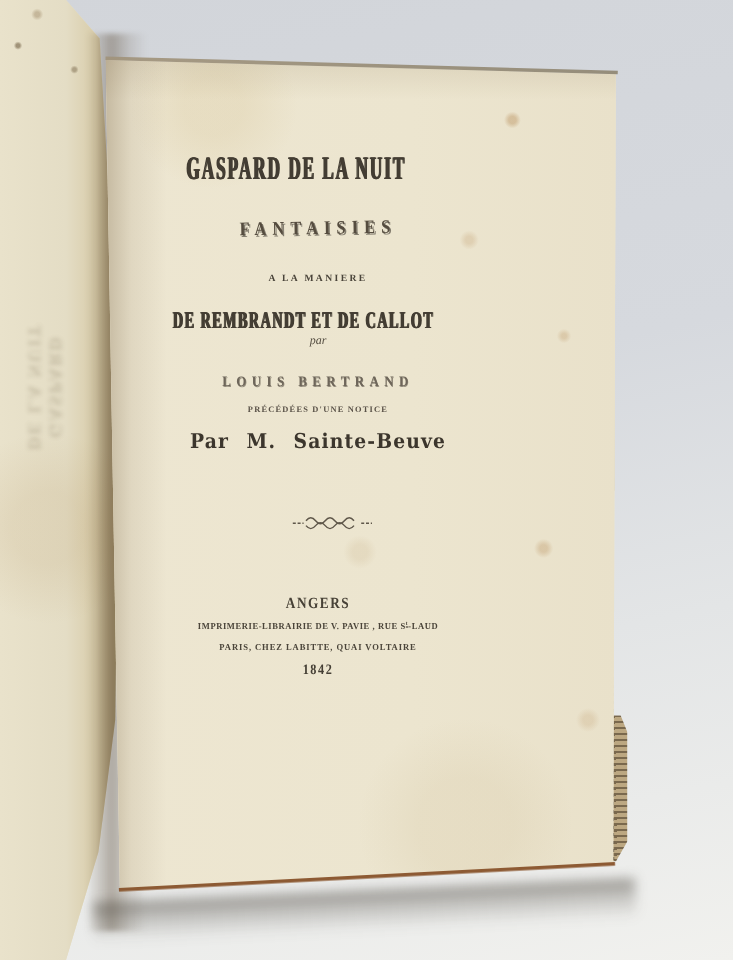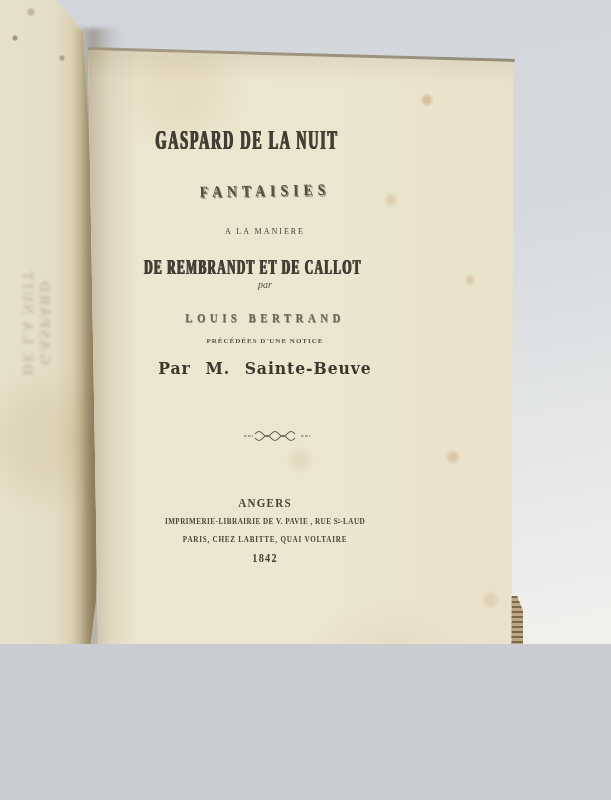--- a/index.html
+++ b/index.html
@@ -1,17 +1,17 @@
 <!DOCTYPE html>
 <html><head>
 <meta charset="utf-8">
 <style>
   html,body{margin:0;padding:0;background:#c9ccd1;}
   .photo{
-    position:relative;width:611px;height:644px;overflow:hidden;
+    position:relative;width:611px;height:800px;overflow:hidden;
     font-family:"Liberation Serif",serif;
     background:linear-gradient(168deg,#d2d5da 0%,#d6d9de 42%,#e3e5e6 68%,#f1f1ee 100%);
   }
   
   .left-page{
     position:absolute;left:0;top:0;width:100px;height:800px;
     clip-path:polygon(0 0,55px 0,83px 32px,93px 200px,98px 430px,96px 600px,82px 710px,55px 800px,0 800px);
     background-color:#e6dfc8;
     background-image:
       radial-gradient(circle at 15px 38px,rgba(90,70,40,.5) 1.5px,transparent 3.5px),
@@ -87,21 +87,21 @@
   .t-title{
     top:80px;font-weight:bold;font-size:26px;letter-spacing:3px;color:#433d33;
     transform:translateX(-18px) scale(.55,1.05);
     text-shadow:1px 0 currentColor,-1px 0 currentColor;
   }
   .t-series{
     top:135px;font-weight:bold;font-size:16px;letter-spacing:6px;color:#554c3f;
     transform:rotate(-1deg) scale(.85,1);
     text-shadow:1.4px 1.4px 0 rgba(46,40,32,.55),.7px .7px 0 rgba(236,229,208,.9);
   }
-  .t-manner{top:180px;font-size:8px;font-weight:normal;letter-spacing:2px;color:#4a443a;}
+  .t-manner{top:180px;font-size:8px;font-weight:bold;letter-spacing:2px;color:#4a443a;}
   .t-subjects{
     top:210px;font-weight:bold;font-size:19px;letter-spacing:2px;color:#433d33;
     transform:translateX(-12px) scale(.62,1.05);
     text-shadow:.9px 0 currentColor,-.9px 0 currentColor;
   }
   .t-by{top:232px;font-style:italic;font-size:10px;color:#554e42;}
   .t-author{
     top:264px;font-weight:bold;font-size:12px;letter-spacing:5px;color:#6e665a;
     transform:scale(.9,1);
     text-shadow:.6px .6px 0 rgba(60,52,42,.5);

